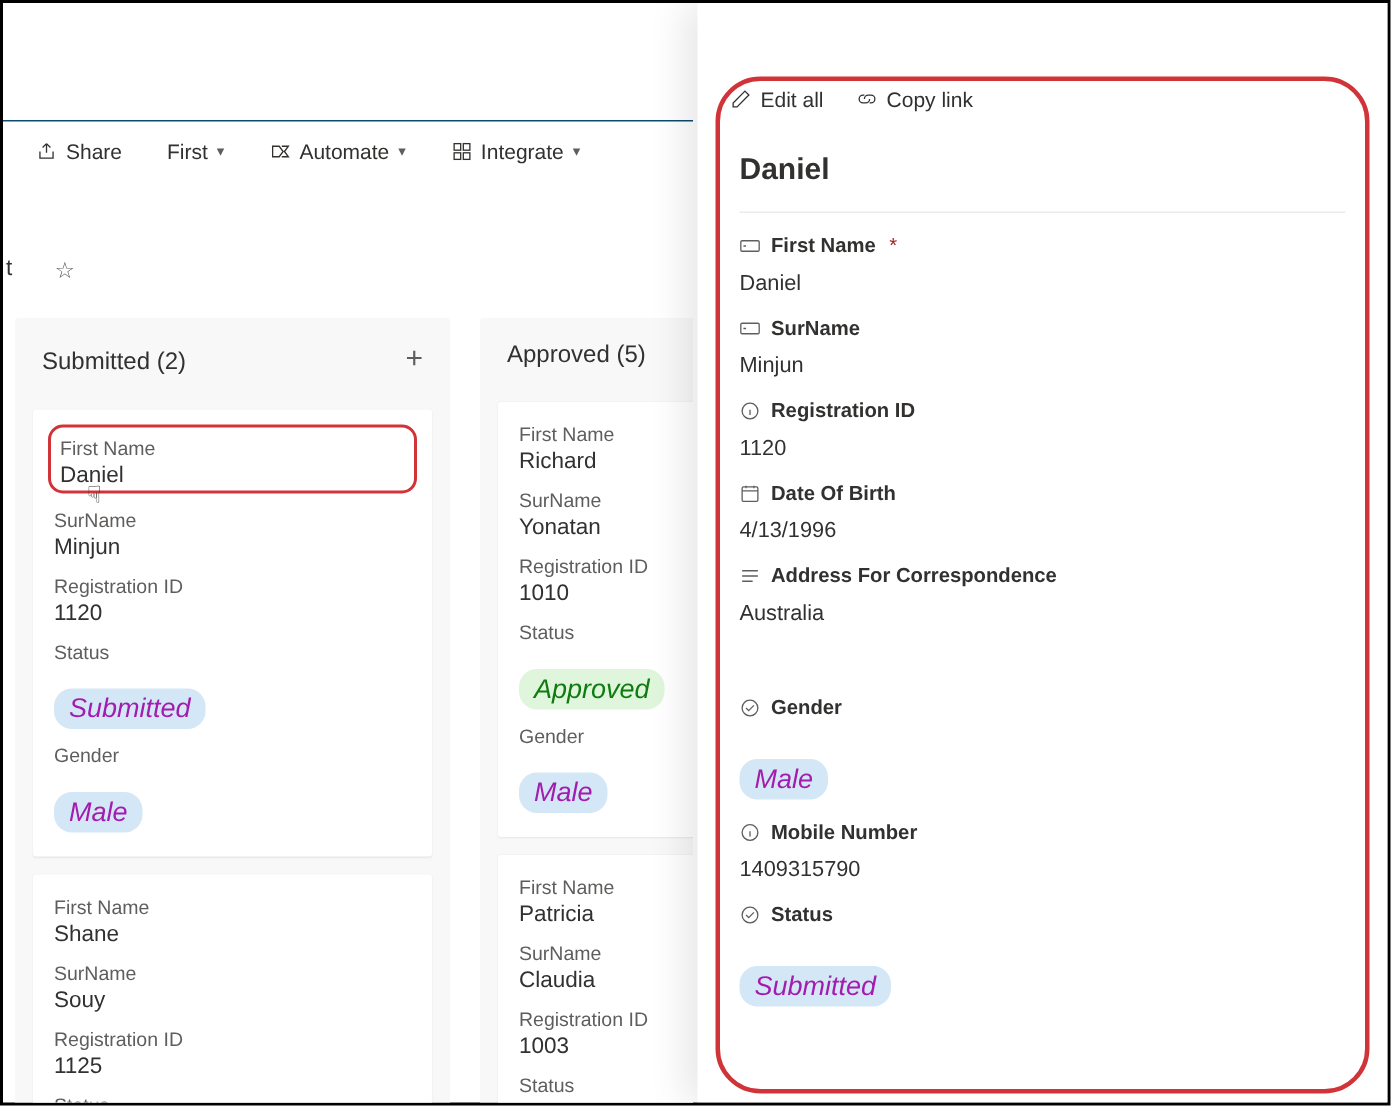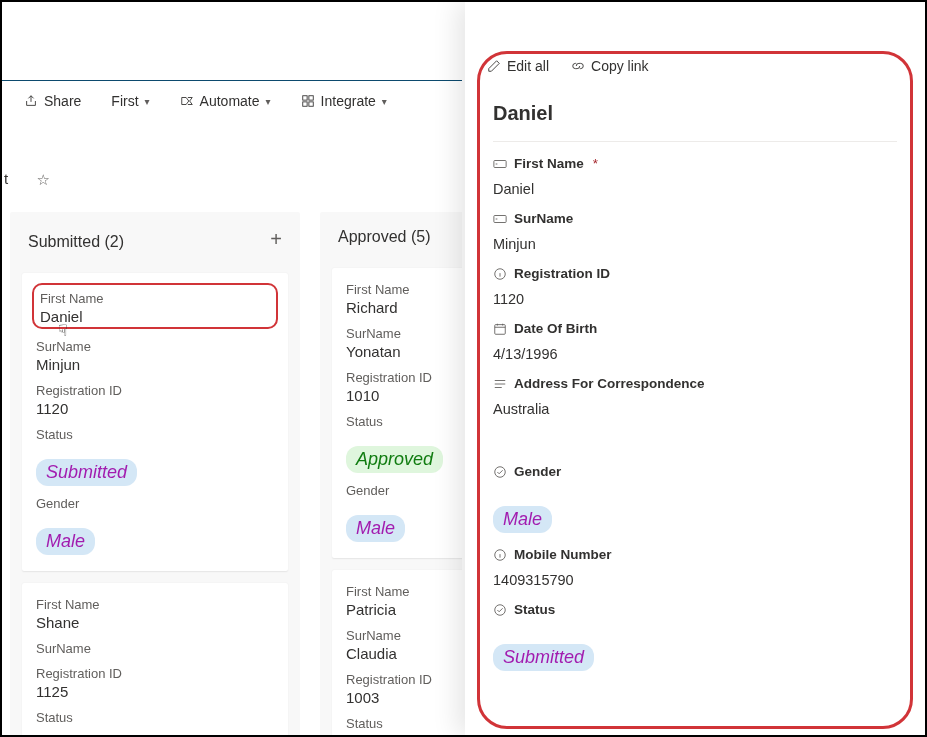--- a/index.html
+++ b/index.html
@@ -223,20 +223,21 @@
       <div class="lbl">Status</div>
       <span class="pill submitted">Submitted</span>
       <div class="lbl">Gender</div>
       <span class="pill male">Male</span>
     </div>
 
     <div class="card">
       <div class="lbl">First Name</div>
       <div class="val">Shane</div>
       <div class="lbl">SurName</div>
+      <div class="val">Souy</div>
       <div class="lbl">Registration ID</div>
       <div class="val">1125</div>
       <div class="lbl">Status</div>
     </div>
   </div>
 
   <div class="column approved">
     <div class="col-header">
       <span>Approved (5)</span>
     </div>

